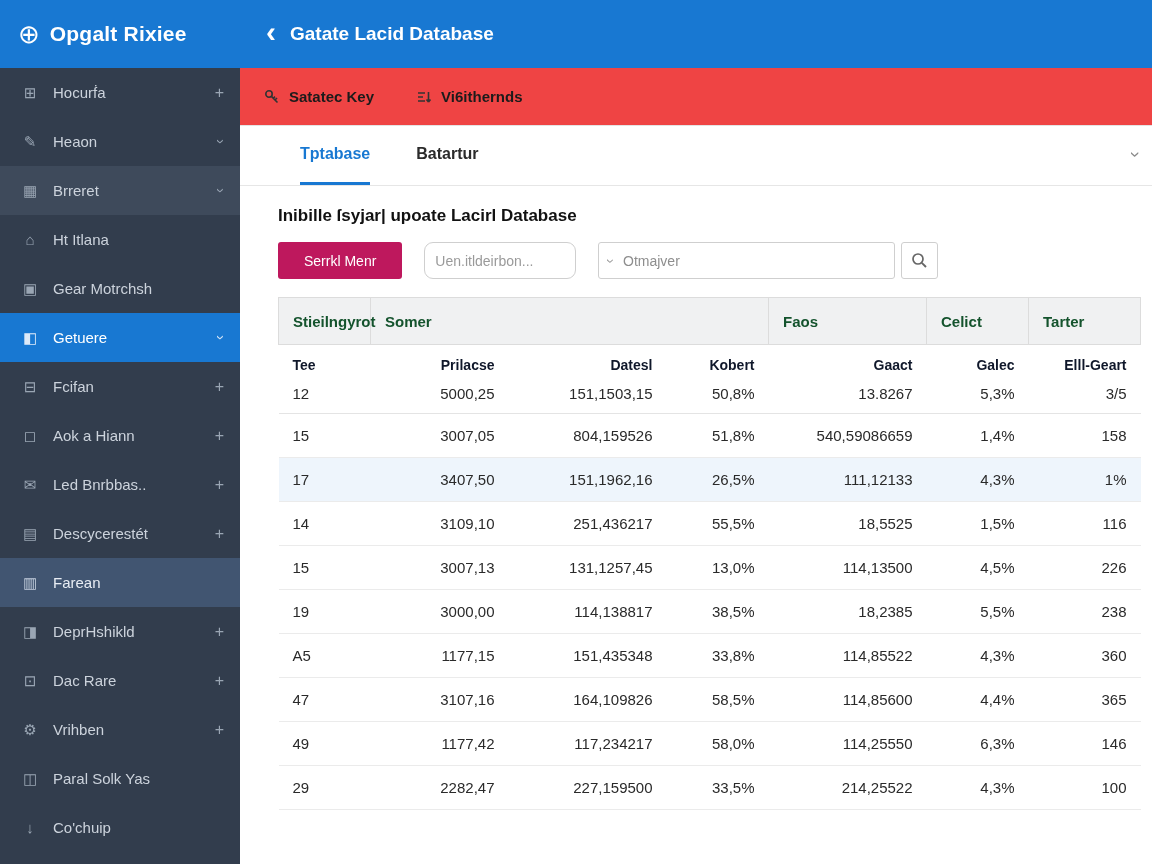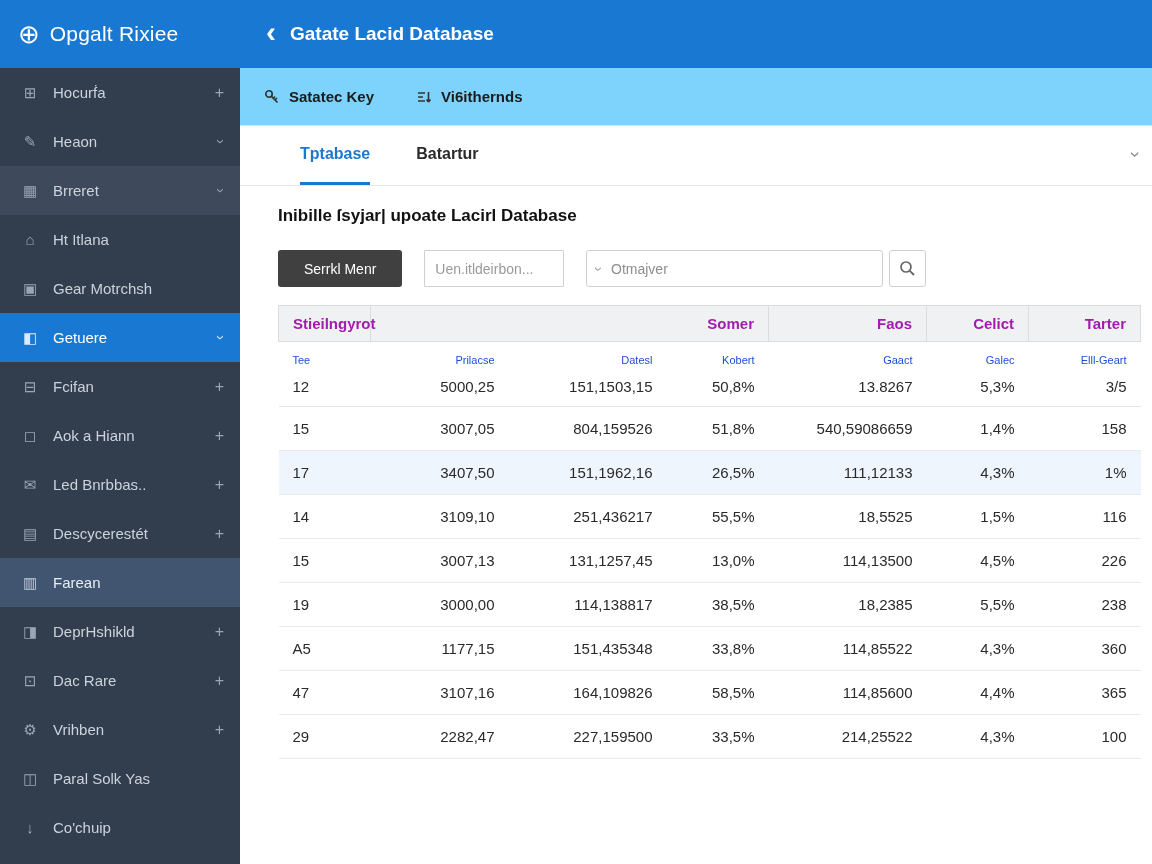--- a/index.html
+++ b/index.html
@@ -3,21 +3,21 @@
 <meta charset="utf-8">
 <style>
   * { margin:0; padding:0; box-sizing:border-box; }
   html,body { width:1152px; height:864px; overflow:hidden;
     font-family:"Liberation Sans", sans-serif; background:#fff; color:#222; }
 
   
   .topbar { height:68px; background:#1878d2; display:flex; align-items:center; color:#fff; }
   .brand { width:240px; display:flex; align-items:center; padding-left:18px; flex:0 0 240px; }
   .brand-icon { font-size:26px; margin-right:10px; line-height:1; }
-  .brand-text { font-size:21px; font-weight:normal; letter-spacing:.2px; }
+  .brand-text { font-size:21px; font-weight:bold; letter-spacing:.2px; }
   .back-chevron { font-size:30px; margin:0 14px 4px 26px; font-weight:bold; cursor:pointer; }
   .page-title { font-size:19px; font-weight:bold; }
 
   
   .shell { display:flex; height:796px; }
   .sidebar { flex:0 0 240px; background:#323d4d; overflow:hidden; }
   .main { flex:1; display:flex; flex-direction:column; background:#fff; overflow:hidden; }
 
   
   .side-item { height:49px; display:flex; align-items:center; padding:0 16px 0 20px;
@@ -26,60 +26,60 @@
   .side-label { flex:1; white-space:nowrap; overflow:hidden; text-overflow:ellipsis; }
   .side-trailing { color:#9aa6b4; font-size:16px; }
   .side-trailing.chev { display:inline-block; transform:rotate(90deg); font-size:15px; }
   .side-item.subtle { background:#3e4a5b; }
   .side-item.active { background:#1878d2; color:#fff; }
   .side-item.active .side-icon, .side-item.active .side-trailing { color:#dce9f8; }
   .side-item.active2 { background:#41557147; background:#415571; color:#e8edf4; }
   .side-item.active2 .side-icon { color:#c3cedd; }
 
   
-  .toolbar { height:58px; background:#7dd3fc; border-bottom:1px solid #e4e4e4;
+  .toolbar { height:58px; background:#ef4444; border-bottom:1px solid #e4e4e4;
     display:flex; align-items:center; padding-left:24px; gap:42px; }
   .tool-action { display:flex; align-items:center; gap:9px; font-size:15px; font-weight:bold;
     color:#1b1b1b; cursor:pointer; }
   .tool-action svg { display:block; }
 
   
   .tabs { height:60px; display:flex; align-items:stretch; border-bottom:1px solid #e6e6e6;
     padding-left:60px; position:relative; }
   .tab { display:flex; align-items:center; margin-right:46px; font-size:16px; font-weight:bold;
     color:#2b2b2b; cursor:pointer; border-bottom:3px solid transparent; }
   .tab.active { color:#1878d2; border-bottom-color:#1878d2; }
   .tabs-chevron { position:absolute; right:14px; top:18px; color:#8b8b8b; font-size:18px;
     transform:rotate(90deg); cursor:pointer; }
 
   
   .content { padding:20px 12px 0 38px; flex:1; overflow:hidden; }
-  .section-title { font-size:17px; font-weight:bold; color:#111; margin-bottom:24px; }
+  .section-title { font-size:17px; font-weight:bold; color:#111; margin-bottom:16px; }
   .controls { display:flex; align-items:center; margin-bottom:18px; }
-  .btn-primary { background:#404040; color:#fff; border:none; border-radius:3px;
+  .btn-primary { background:#be185d; color:#fff; border:none; border-radius:3px;
     height:37px; padding:0 26px; font-size:14px; font-family:inherit; cursor:pointer; }
-  .text-input { height:37px; width:140px; margin-left:22px; border:1px solid #cfcfcf;
-    border-radius:1px; padding:0 10px; font-size:14px; font-family:inherit; color:#444; }
+  .text-input { height:37px; width:152px; margin-left:22px; border:1px solid #cfcfcf;
+    border-radius:9px; padding:0 10px; font-size:14px; font-family:inherit; color:#444; }
   .text-input::placeholder { color:#9a9a9a; }
   .dropdown { height:37px; width:297px; margin-left:22px; border:1px solid #cfcfcf; border-radius:3px;
     display:flex; align-items:center; padding:0 10px; color:#8e8e8e; font-size:14px; cursor:pointer; background:#fff; }
   .dropdown .dd-chev { display:inline-block; transform:rotate(90deg); margin-right:9px; color:#9a9a9a; font-size:14px; }
   .search-btn { height:37px; width:37px; margin-left:6px; border:1px solid #cfcfcf; border-radius:3px;
     background:#fff; display:flex; align-items:center; justify-content:center; cursor:pointer; }
 
   
   table.data { border-collapse:collapse; width:862px; table-layout:fixed; }
   table.data col.c0 { width:92px; }  table.data col.c1 { width:138px; }
   table.data col.c2 { width:158px; } table.data col.c3 { width:102px; }
   table.data col.c4 { width:158px; } table.data col.c5 { width:102px; }
   table.data col.c6 { width:112px; }
   tr.group-row th { background:#f0f1f2; border:1px solid #dcdcdc; border-left:none;
-    height:36px; font-size:15px; font-weight:bold; color:#a21caf; text-align:right; padding:0 14px; }
+    height:47px; font-size:15px; font-weight:bold; color:#14532d; text-align:left; padding:0 14px; }
   tr.group-row th:first-child { border-left:1px solid #dcdcdc; }
-  tr.sub-row td { padding:12px 14px 2px; font-size:11px; font-weight:normal; color:#1d4ed8; }
+  tr.sub-row td { padding:12px 14px 2px; font-size:14px; font-weight:bold; color:#0f172a; }
   td.cell { height:44px; padding:0 14px; font-size:15px; color:#2a2a2a; border-bottom:1px solid #ebebeb; }
   tr.first-data td.cell { border-bottom:1px solid #e4e4e4; height:38px; }
   tr.hl td.cell { background:#eef5fc; }
   .num { text-align:right; }
   .left { text-align:left; }
   .c-blue { color:#1878d2; }
   .c-red { color:#d84343; }
 </style>
 </head>
 <body>
@@ -311,20 +311,29 @@
             <tr>
               <td class="cell left">47</td>
               <td class="cell num">3107,16</td>
               <td class="cell num">164,109826</td>
               <td class="cell num">58,5%</td>
               <td class="cell num">114,85600</td>
               <td class="cell num">4,4%</td>
               <td class="cell num c-blue">365</td>
             </tr>
             <tr>
+              <td class="cell left">49</td>
+              <td class="cell num">1177,42</td>
+              <td class="cell num">117,234217</td>
+              <td class="cell num">58,0%</td>
+              <td class="cell num">114,25550</td>
+              <td class="cell num">6,3%</td>
+              <td class="cell num c-blue">146</td>
+            </tr>
+            <tr>
               <td class="cell left">29</td>
               <td class="cell num">2282,47</td>
               <td class="cell num">227,159500</td>
               <td class="cell num">33,5%</td>
               <td class="cell num">214,25522</td>
               <td class="cell num">4,3%</td>
               <td class="cell num c-blue">100</td>
             </tr>
           </tbody>
       </table>

